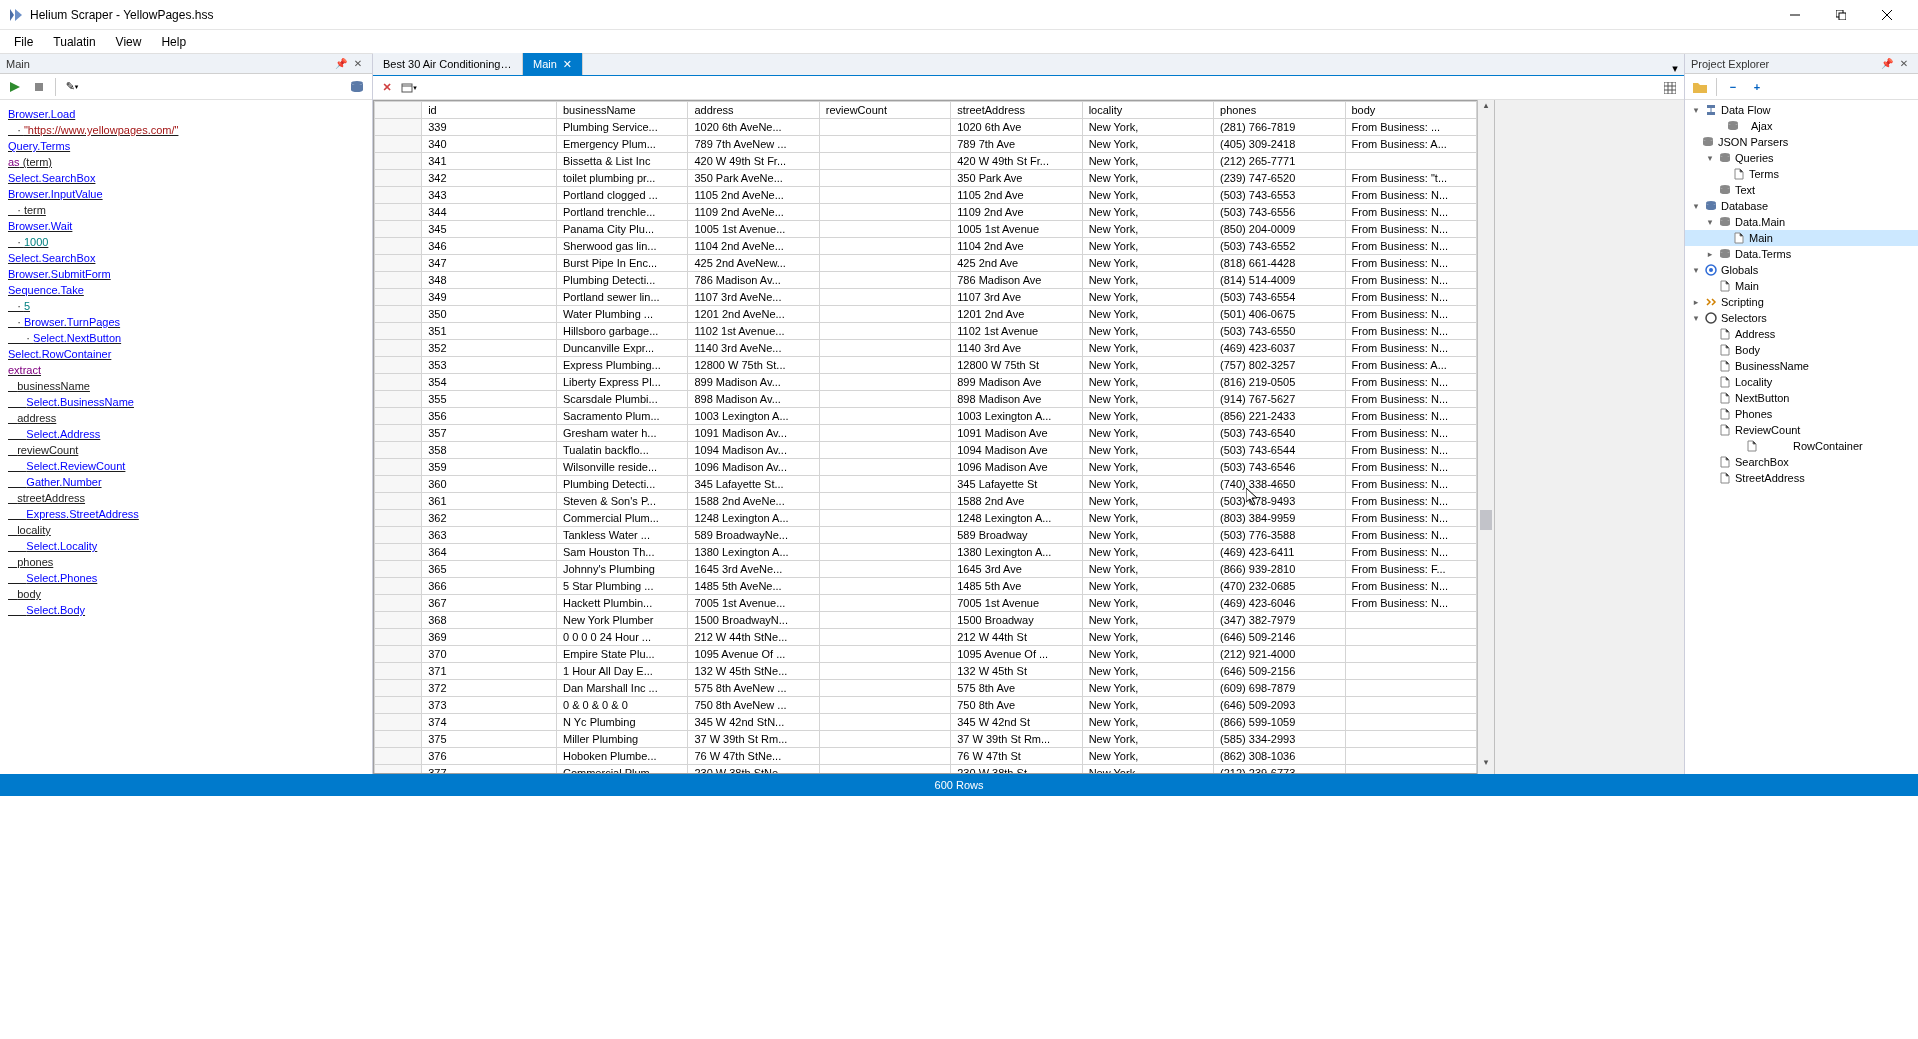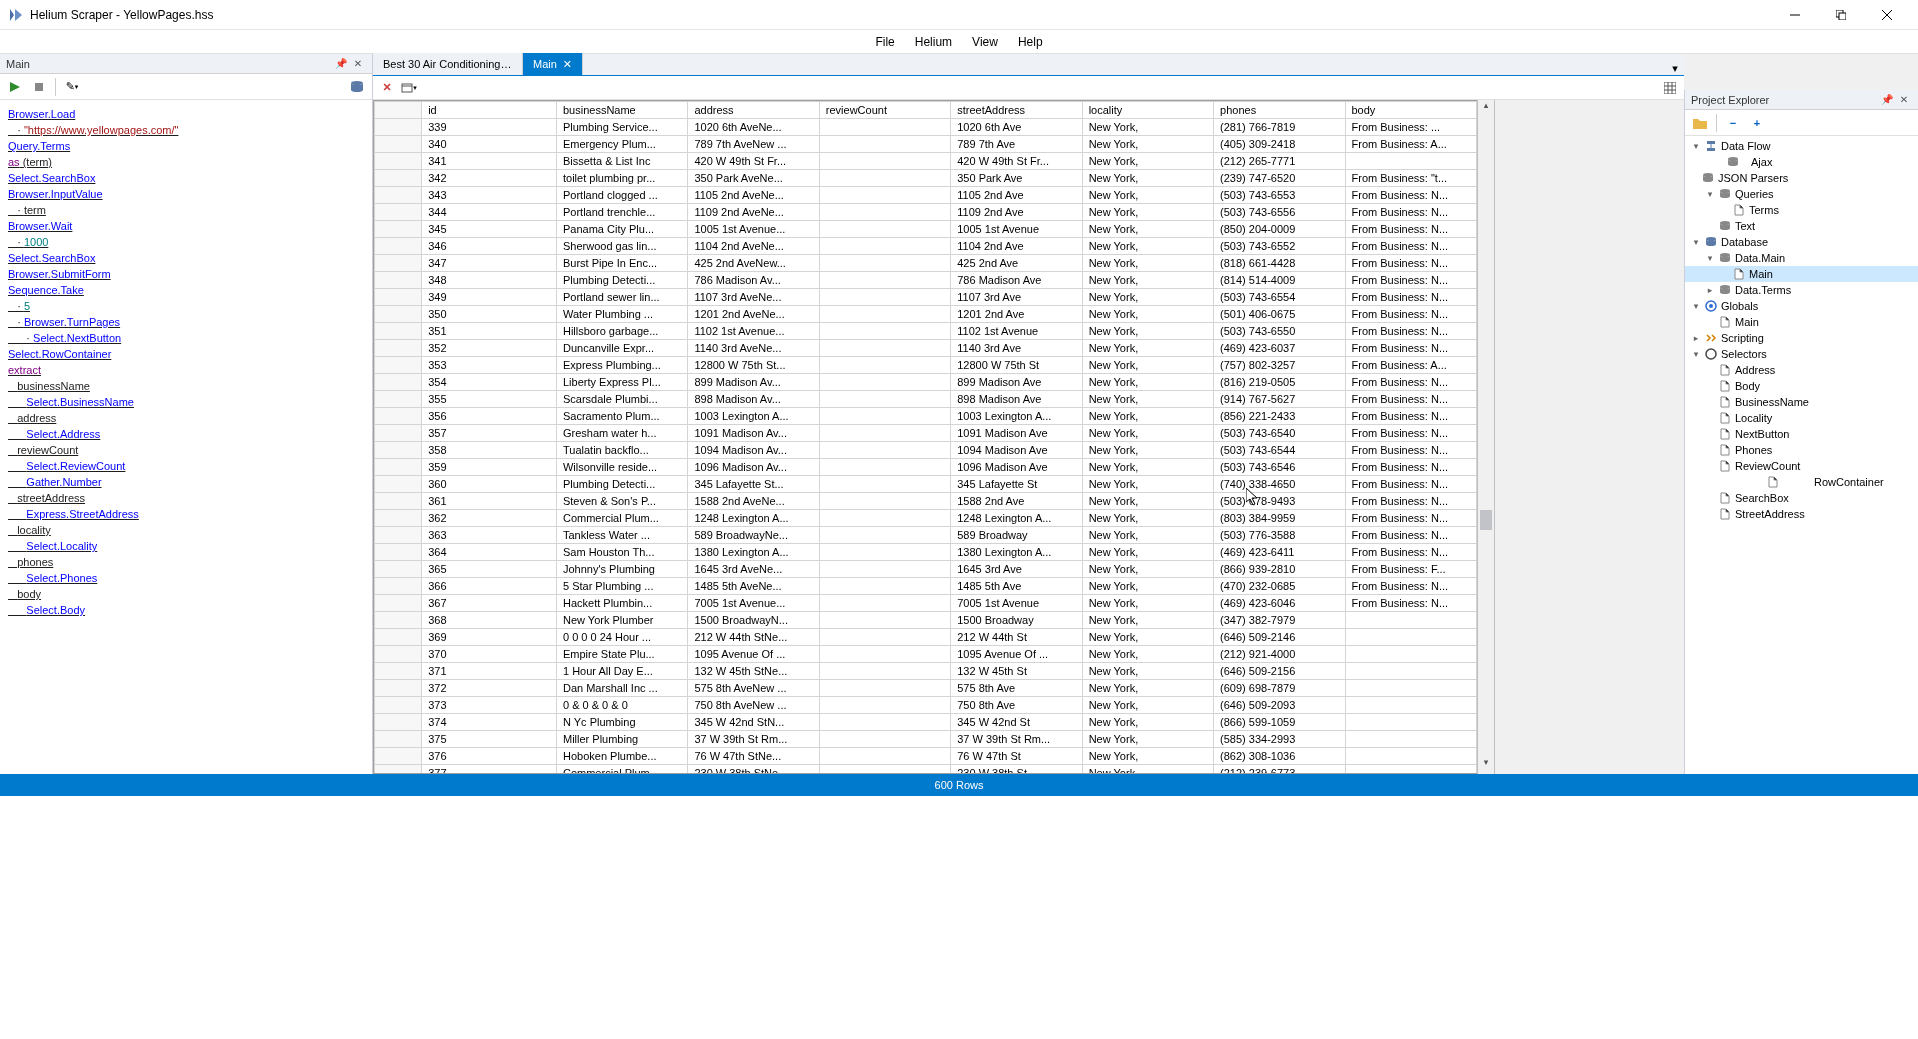--- a/index.html
+++ b/index.html
@@ -7,21 +7,21 @@
 
 .window { width: 1918px; height: 796px; display: flex; flex-direction: column; background: #f0f0f0; }
 
 .titlebar { height: 30px; background: #fff; display: flex; align-items: center; padding: 0 8px; border-bottom: 1px solid #e5e5e5; }
 .titlebar .app-icon { width: 16px; height: 16px; margin-right: 6px; }
 .titlebar .title { flex: 1; font-size: 12px; color: #000; }
 .window-controls { display: flex; gap: 0; }
 .window-controls .btn { width: 46px; height: 30px; display: flex; align-items: center; justify-content: center; cursor: pointer; }
 .window-controls svg { width: 10px; height: 10px; }
 
-.menubar { height: 24px; background: #fff; display: flex; align-items: center; padding: 0 4px; border-bottom: 1px solid #e0e0e0; justify-content: center; }
+.menubar { height: 24px; background: #fff; display: flex; align-items: center; padding: 0 4px; border-bottom: 1px solid #e0e0e0; }
 .menubar .item { padding: 3px 10px; cursor: pointer; font-size: 12px; }
 
 .content { flex: 1; display: flex; min-height: 0; }
 
 .panel-header { height: 20px; background: #eef2f7; border-bottom: 1px solid #d0d0d0; display: flex; align-items: center; padding: 0 6px; font-size: 11px; color: #333; }
 .panel-header .spacer { flex: 1; }
 .panel-header .hbtn { width: 16px; height: 16px; display:flex;align-items:center;justify-content:center; cursor:pointer; color:#555; font-size:10px;}
 .panel-toolbar { height: 26px; background: #fff; border-bottom: 1px solid #e0e0e0; display: flex; align-items: center; padding: 0 4px; gap:2px;}
 .panel-toolbar .tbtn { width: 22px; height: 22px; display:flex;align-items:center;justify-content:center; cursor:pointer; }
 .panel-toolbar .spacer { flex:1; }
@@ -51,21 +51,21 @@
 .grid table { border-collapse: collapse; width: 100%; table-layout: fixed; }
 .grid th, .grid td { border: 1px solid #d4d4d4; padding: 1px 6px; font-size: 11px; height:17px; white-space:nowrap; overflow:hidden; text-overflow:ellipsis; text-align:left;}
 .grid th { background:#fff; font-weight:normal; color:#000; position:sticky; top:0;}
 .grid-empty { width:190px; background:#f0f0f0; border-left:1px solid #bfbfbf;}
 .grid .rowsel { width:28px; background:#f7f7f7; }
 .grid-scroll-v { width:17px; background:#f0f0f0; border-left:1px solid #bfbfbf; position:relative;}
 .grid-scroll-v .thumb { position:absolute; left:2px; right:2px; top:410px; height:20px; background:#c2c3c9; border-radius:0;}
 .grid-scroll-v .arr { position:absolute; left:0; right:0; height:17px; text-align:center; font-size:9px; color:#555; background:#f0f0f0;}
 .grid-scroll-v .arr.up{top:0;} .grid-scroll-v .arr.dn{bottom:0;}
 
-.right-panel { width: 234px; background:#fff; border-left:1px solid #cccedb; display:flex; flex-direction:column;margin-top:36px;}
+.right-panel { width: 234px; background:#fff; border-left:1px solid #cccedb; display:flex; flex-direction:column;}
 .tree { flex:1; overflow:auto; padding:2px 0; font-size:11px;}
 .tree .node { display:flex; align-items:center; height:16px; padding:0 4px; gap:3px; cursor:pointer; white-space:nowrap;}
 .tree .node.sel { background:#cce8ff; }
 .tree .exp { width:10px; text-align:center; color:#666; font-size:9px;}
 .tree .ico { width:14px; height:14px; display:flex; align-items:center; justify-content:center;}
 
 .statusbar { height:22px; background:#007acc; color:#fff; display:flex; align-items:center; justify-content:center; font-size:12px;}
 
 .cursor { position:absolute; pointer-events:none; }
 </style>
@@ -96,21 +96,21 @@
       <div class="btn close">
           <svg viewBox="0 0 10 10">
             <path stroke="#000" d="M0 0 L10 10 M10 0 L0 10"></path>
           </svg>
         </div>
     </div>
   </div>
 
   <div class="menubar" id="menubar">
       <span class="item">File</span>
-      <span class="item">Helium</span>
+      <span class="item">Tualatin</span>
       <span class="item">View</span>
       <span class="item">Help</span>
     </div>
 
   <div class="content">
 
     <div class="left-panel">
       <div class="panel-header">
         <span>Main</span>
         <span class="spacer"></span>
@@ -902,21 +902,21 @@
           <div class="node" style="padding-left: 20px;">
             <span class="exp"></span>
             <span class="ico">
               <svg width="12" height="12">
                 <path fill="#fff" stroke="#888" d="M2 1 h5 l3 3 v7 h-8 z"></path>
                 <path stroke="#888" d="M7 1 v3 h3"></path>
               </svg>
             </span>
             <span>ReviewCount</span>
           </div>
-          <div class="node" style="padding-left: 37px; gap: 34px;">
+          <div class="node" style="padding-left: 16px; gap: 34px;">
             <span class="exp"></span>
             <span class="ico">
               <svg width="12" height="12">
                 <path fill="#fff" stroke="#888" d="M2 1 h5 l3 3 v7 h-8 z"></path>
                 <path stroke="#888" d="M7 1 v3 h3"></path>
               </svg>
             </span>
             <span>RowContainer</span>
           </div>
           <div class="node" style="padding-left: 20px;">

